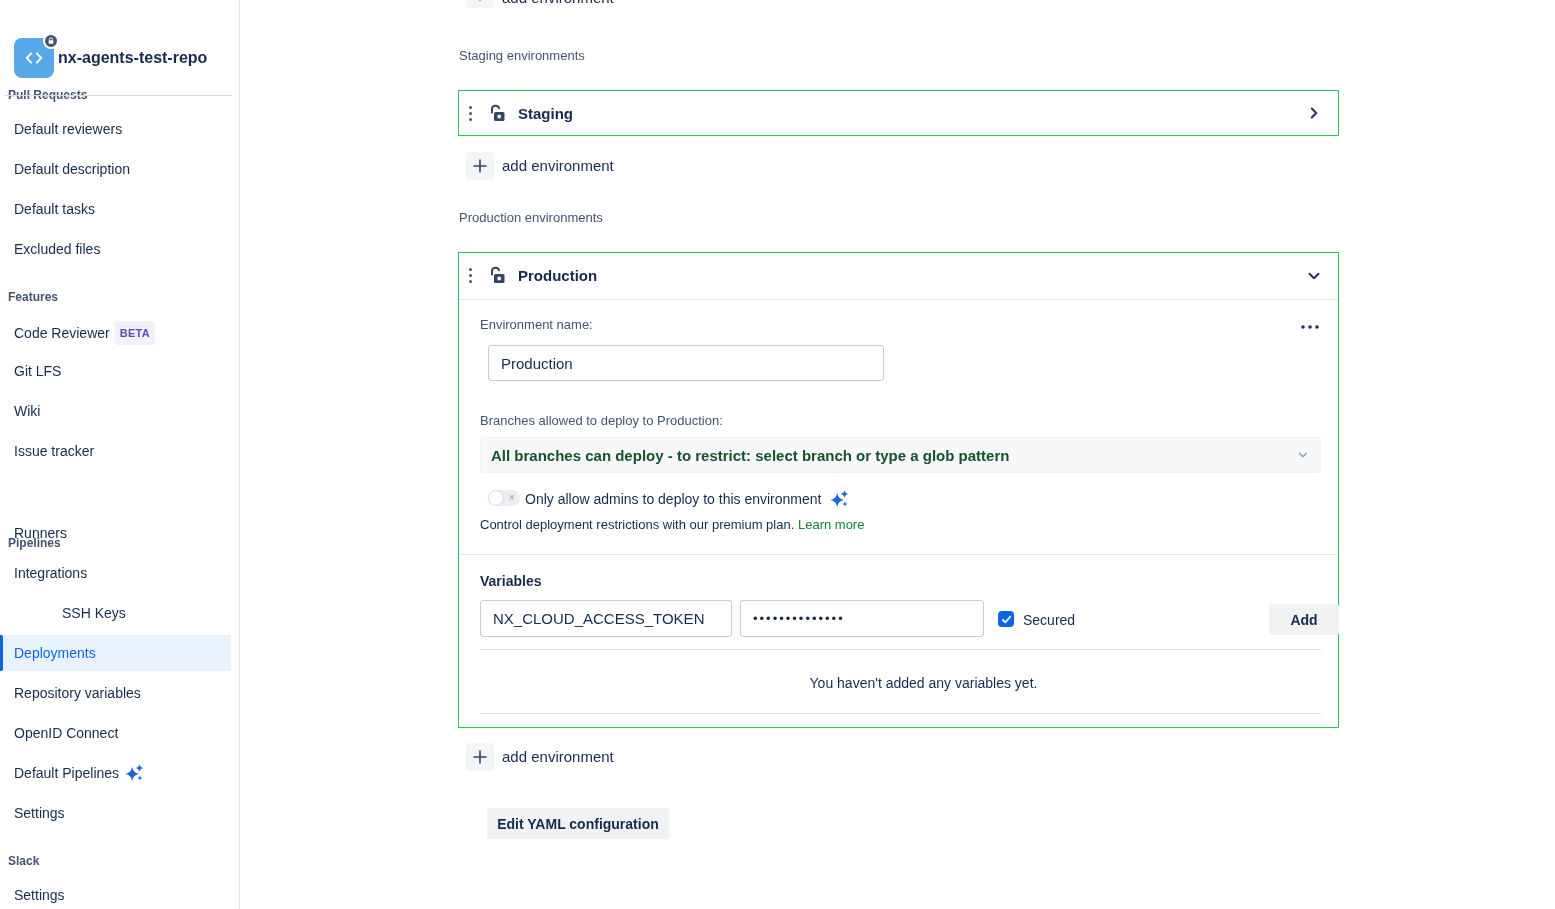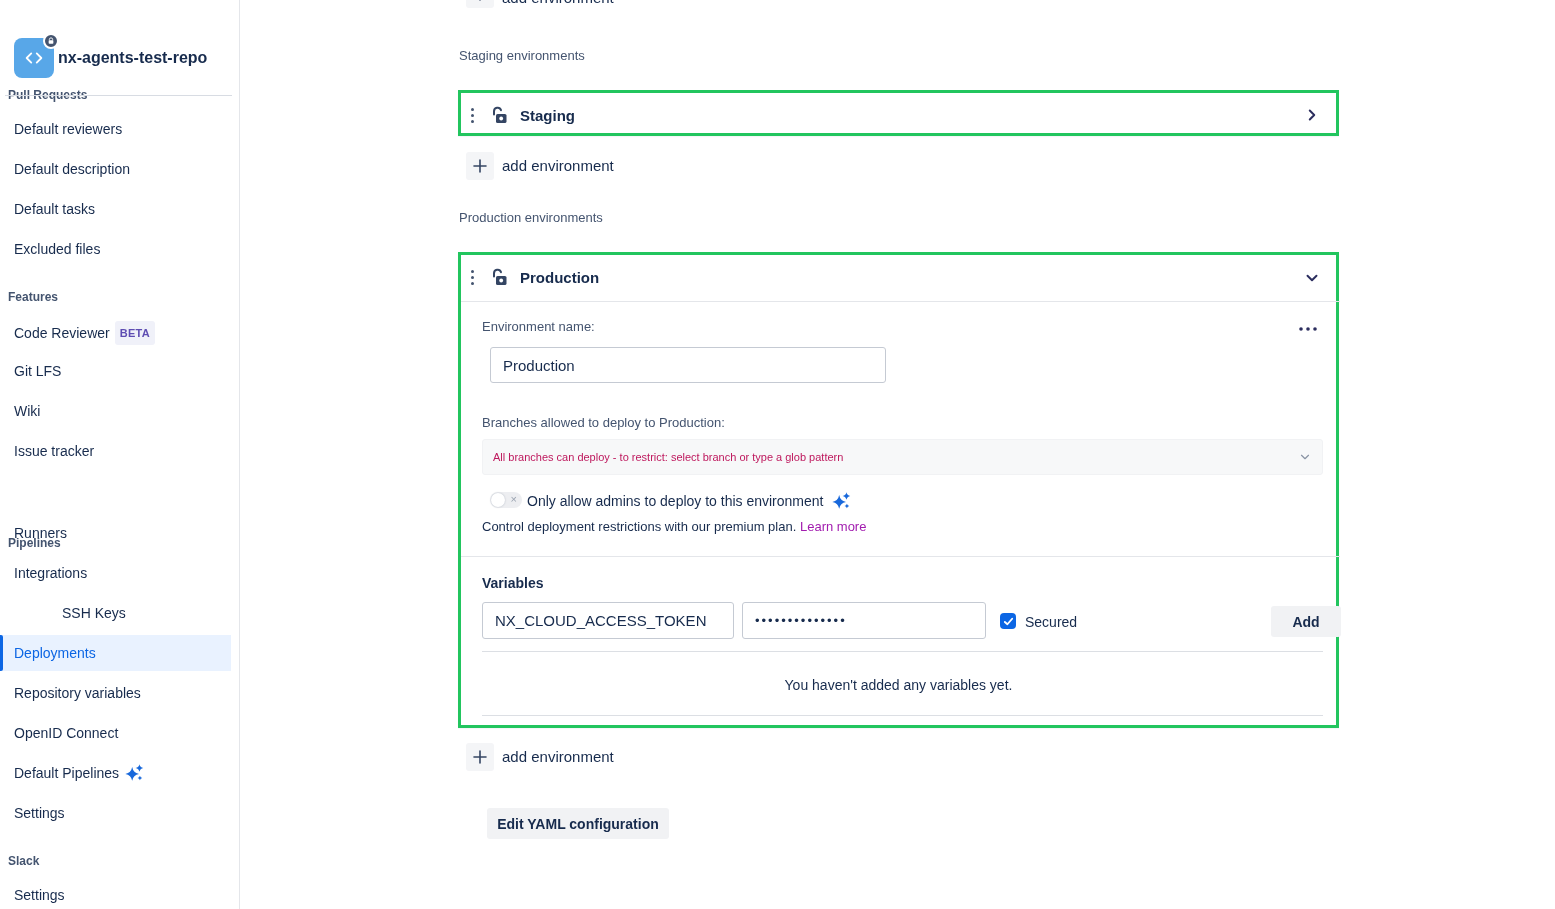--- a/index.html
+++ b/index.html
@@ -21,41 +21,41 @@
   .side-item { position:absolute; left:14px; font-size:14px; color:#172B4D; line-height:20px; cursor:pointer;
                display:flex; align-items:center; gap:5px; }
   .side-selected-bg { position:absolute; left:0; top:635px; width:231px; height:36px; background:#E9F2FF; }
   .side-selected-bar { position:absolute; left:0; top:635px; width:3px; height:36px; background:#0C66E4; border-radius:0 2px 2px 0; }
   .side-item.selected { color:#0C66E4; z-index:2; }
   .beta-badge { display:inline-block; background:#F0F1F9; color:#5E4DB2; font-size:11px; font-weight:bold;
                 padding:2px 5px; border-radius:3px; letter-spacing:.3px; }
 
   
   .section-label { position:absolute; font-size:13px; color:#44546F; }
-  .card { position:absolute; left:458px; width:881px; background:#fff; border:3px solid #22c55e;
-          box-shadow:0 1px 1px rgba(9,30,66,.04); }
+  .card { position:absolute; left:458px; width:881px; background:#fff; border:1px solid #22c55e;
+          box-shadow:0 1px 1px rgba(9,30,66,.04);padding-left:25px; }
   .card-title { font-size:15px; font-weight:bold; color:#172B4D; }
   .plus-box { position:absolute; width:28px; height:28px; background:#F4F5F7; border-radius:3px;
               display:flex; align-items:center; justify-content:center; cursor:pointer; }
   .add-env-label { position:absolute; font-size:15px; color:#172B4D; cursor:pointer; }
 
   .field-label { position:absolute; font-size:13px; color:#44546F; }
   .text-input { position:absolute; height:36px; border:1px solid #C5CAD3; border-radius:3px;
                 font-family:"Liberation Sans", sans-serif; font-size:15px; color:#172B4D;
                 padding:0 12px; background:#fff; outline:none; }
   .select-box { position:absolute; height:36px; background:#F7F8F9; border:1px solid #F1F2F4; border-radius:3px;
                 display:flex; align-items:center; padding:0 10px; cursor:pointer; }
-  .select-placeholder { font-size:11px; color:#be185d; flex:1; }
+  .select-placeholder { font-size:15px; color:#14532d; flex:1;font-weight:bold; }
   .toggle { position:absolute; width:32px; height:16px; background:#EDEEF1; border-radius:9px; cursor:pointer; }
   .toggle-knob { position:absolute; left:1px; top:1px; width:14px; height:14px; border-radius:50%;
                  background:#fff; box-shadow:0 0 2px rgba(9,30,66,.25); }
   .toggle-x { position:absolute; right:5px; top:1px; font-size:11px; color:#9AA3B0; }
   .toggle-label { position:absolute; font-size:14px; color:#172B4D; }
   .premium-text { position:absolute; font-size:13px; color:#172B4D; }
-  .link { color:#a21caf; cursor:pointer; }
+  .link { color:#15803d; cursor:pointer; }
   .card-divider { position:absolute; height:1px; background:#E4E6EA; }
   .thin-divider { position:absolute; height:1px; background:#DCDFE4; }
   .variables-heading { position:absolute; font-size:14px; font-weight:bold; color:#172B4D; }
   .checkbox { position:absolute; width:16px; height:16px; background:#0C66E4; border-radius:4px;
               display:flex; align-items:center; justify-content:center; cursor:pointer; }
   .checkbox-label { position:absolute; font-size:14px; color:#172B4D; }
   .gray-btn { position:absolute; background:#F1F2F4; border:none; border-radius:3px;
               font-family:"Liberation Sans", sans-serif; font-size:14px; font-weight:bold; color:#172B4D;
               cursor:pointer; display:flex; align-items:center; justify-content:center; }
   .empty-text { position:absolute; width:100%; text-align:center; font-size:14px; color:#172B4D; }

